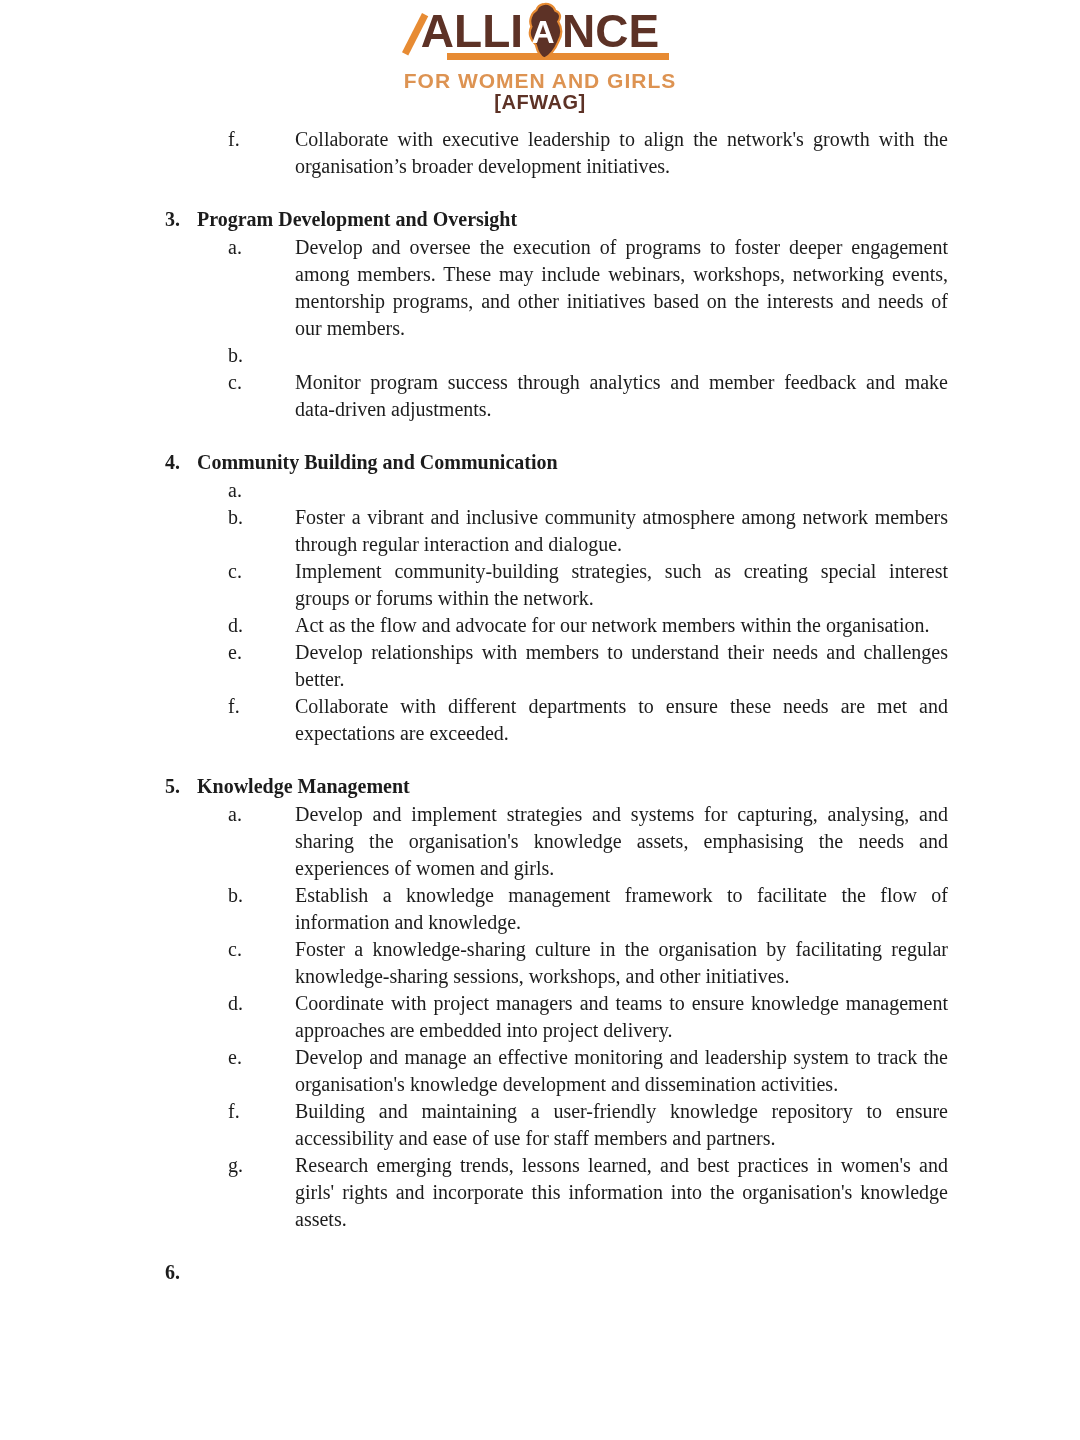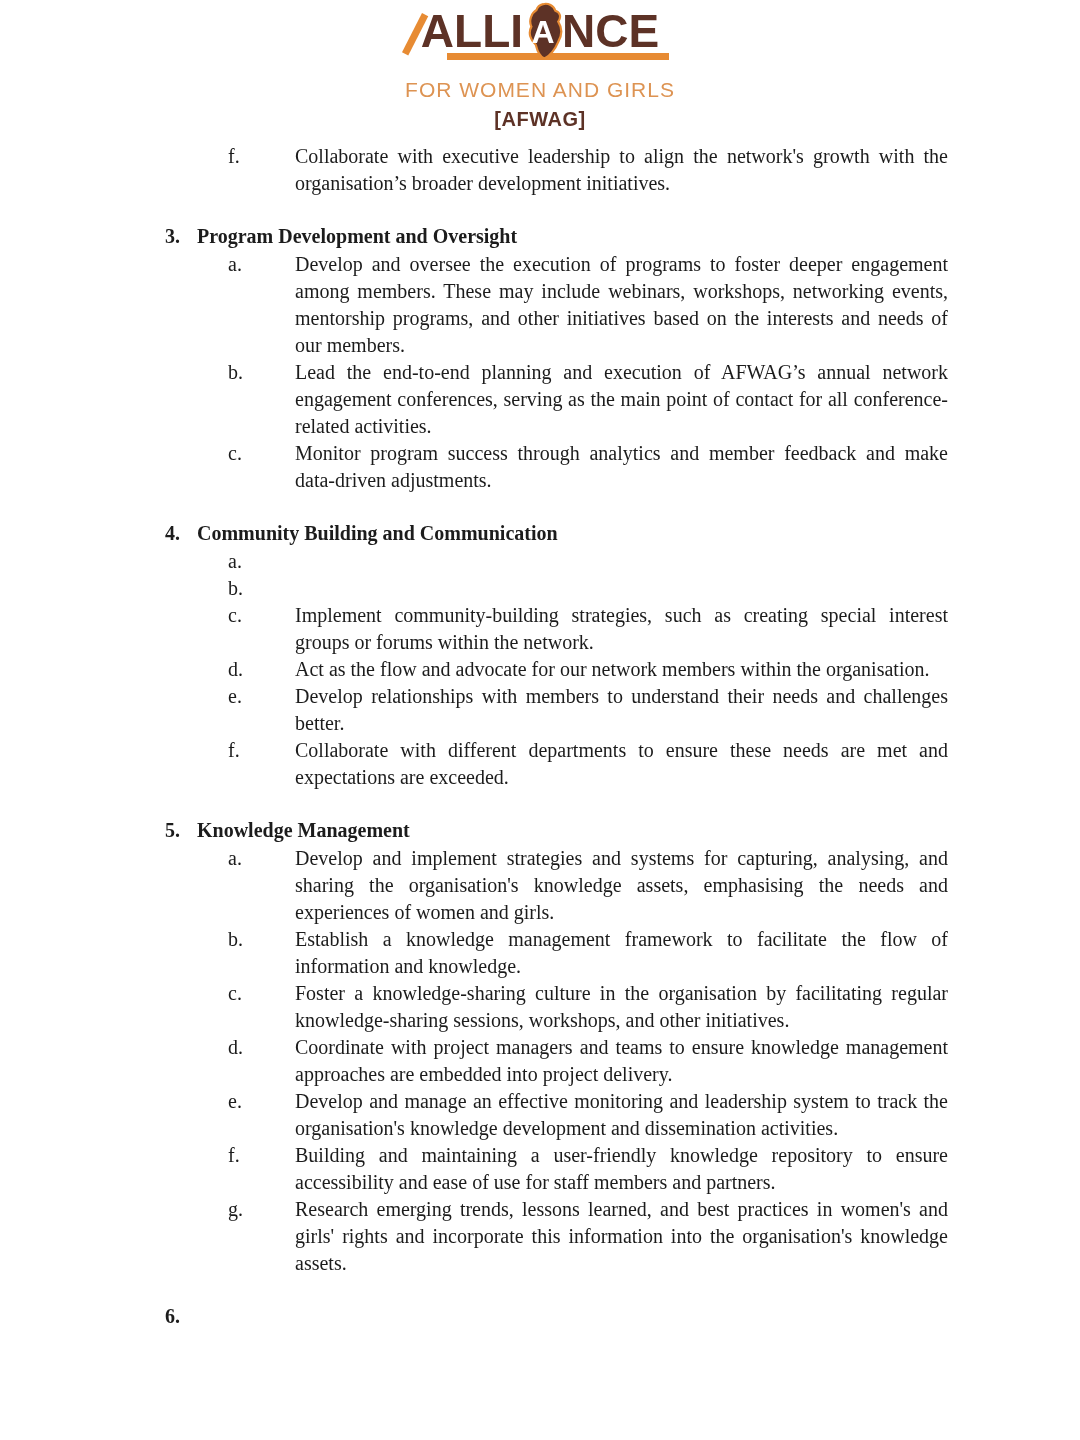--- a/index.html
+++ b/index.html
@@ -62,30 +62,30 @@
     z-index: 2;
   }
   .africa-wrap {
     position: relative;
     z-index: 1;
     width: 44px;
     height: 58px;
     margin: -4px -3px 0 -2px;
   }
   .logo-subtitle {
-    margin-top: 17px;
+    margin-top: 8px;
     font-family: "Liberation Sans", sans-serif;
-    font-weight: normal;
+    font-weight: bold;
     font-size: 21px;
     line-height: 21px;
     letter-spacing: 1px;
     color: var(--lightorange, #dd9352);
   }
   .logo-acronym {
-    margin-top: 9px;
+    margin-top: 1px;
     font-family: "Liberation Sans", sans-serif;
     font-weight: bold;
     font-size: 20px;
     line-height: 21px;
     letter-spacing: 0.5px;
     color: var(--brown, #5d3226);
   }
 
   
   .content {
@@ -156,21 +156,20 @@
       <span class="sec-title">Program Development and Oversight</span>
     </div>
     <div class="sec-items">
   <div class="item">
     <span class="marker">a.</span>
     <span class="text">Develop and oversee the execution of programs to foster deeper engagement among members. These may include webinars, workshops, networking events, mentorship programs, and other initiatives based on the interests and needs of our members.</span>
   </div>
 
   <div class="item">
     <span class="marker">b.</span>
-    <span class="text">Lead the end-to-end planning and execution of AFWAG’s annual network engagement conferences, serving as the main point of contact for all conference-related activities.</span>
   </div>
 
   <div class="item">
     <span class="marker">c.</span>
     <span class="text">Monitor program success through analytics and member feedback and make data-driven adjustments.</span>
   </div>
 </div>
   </section>
 
   <section class="section">
@@ -178,20 +177,21 @@
       <span class="sec-num">4.</span>
       <span class="sec-title">Community Building and Communication</span>
     </div>
     <div class="sec-items">
   <div class="item">
     <span class="marker">a.</span>
   </div>
 
   <div class="item">
     <span class="marker">b.</span>
+    <span class="text">Foster a vibrant and inclusive community atmosphere among network members through regular interaction and dialogue.</span>
   </div>
 
   <div class="item">
     <span class="marker">c.</span>
     <span class="text">Implement community-building strategies, such as creating special interest groups or forums within the network.</span>
   </div>
 
   <div class="item">
     <span class="marker">d.</span>
     <span class="text">Act as the flow and advocate for our network members within the organisation.</span>

